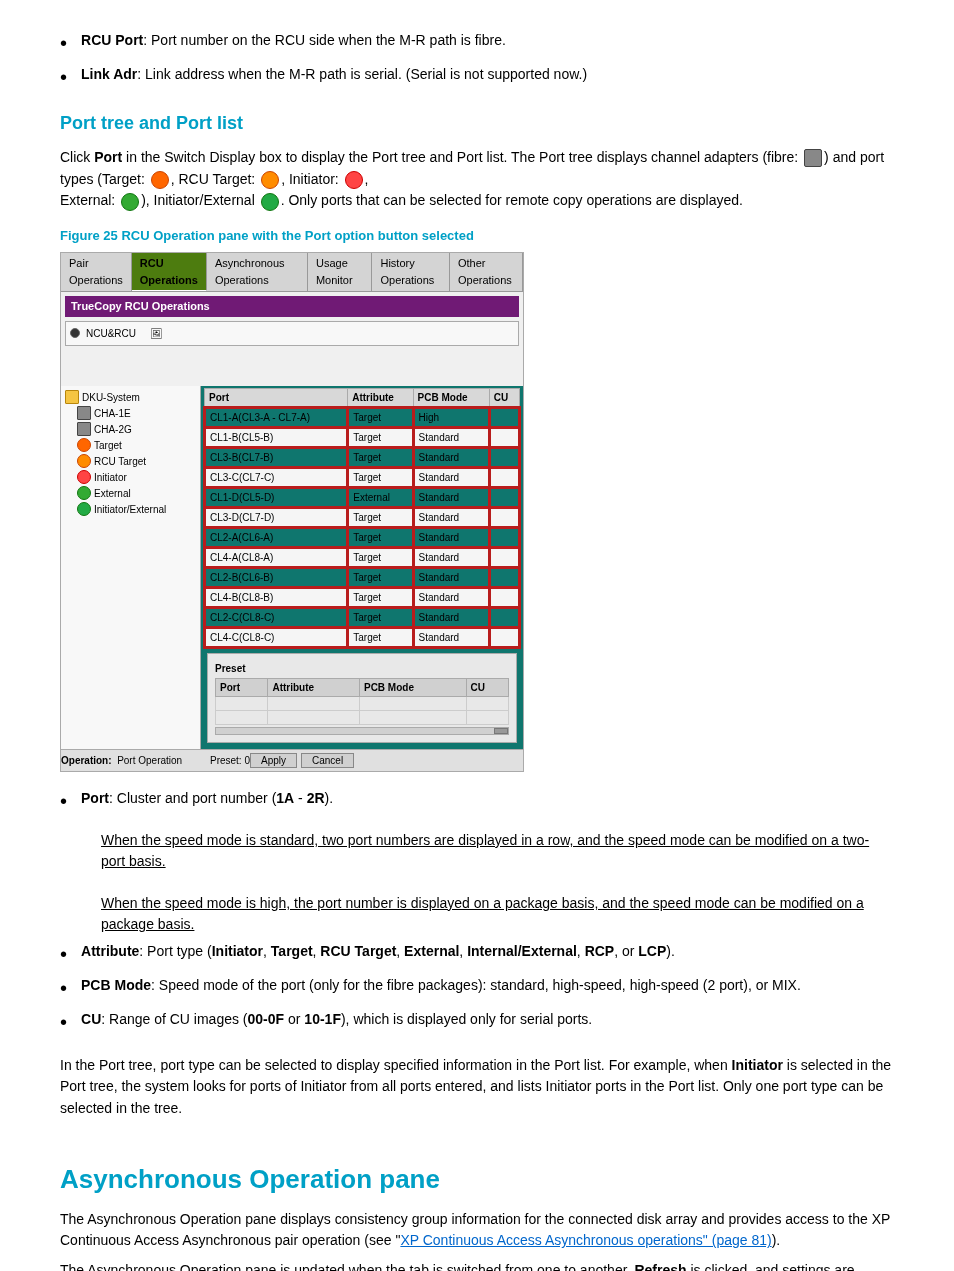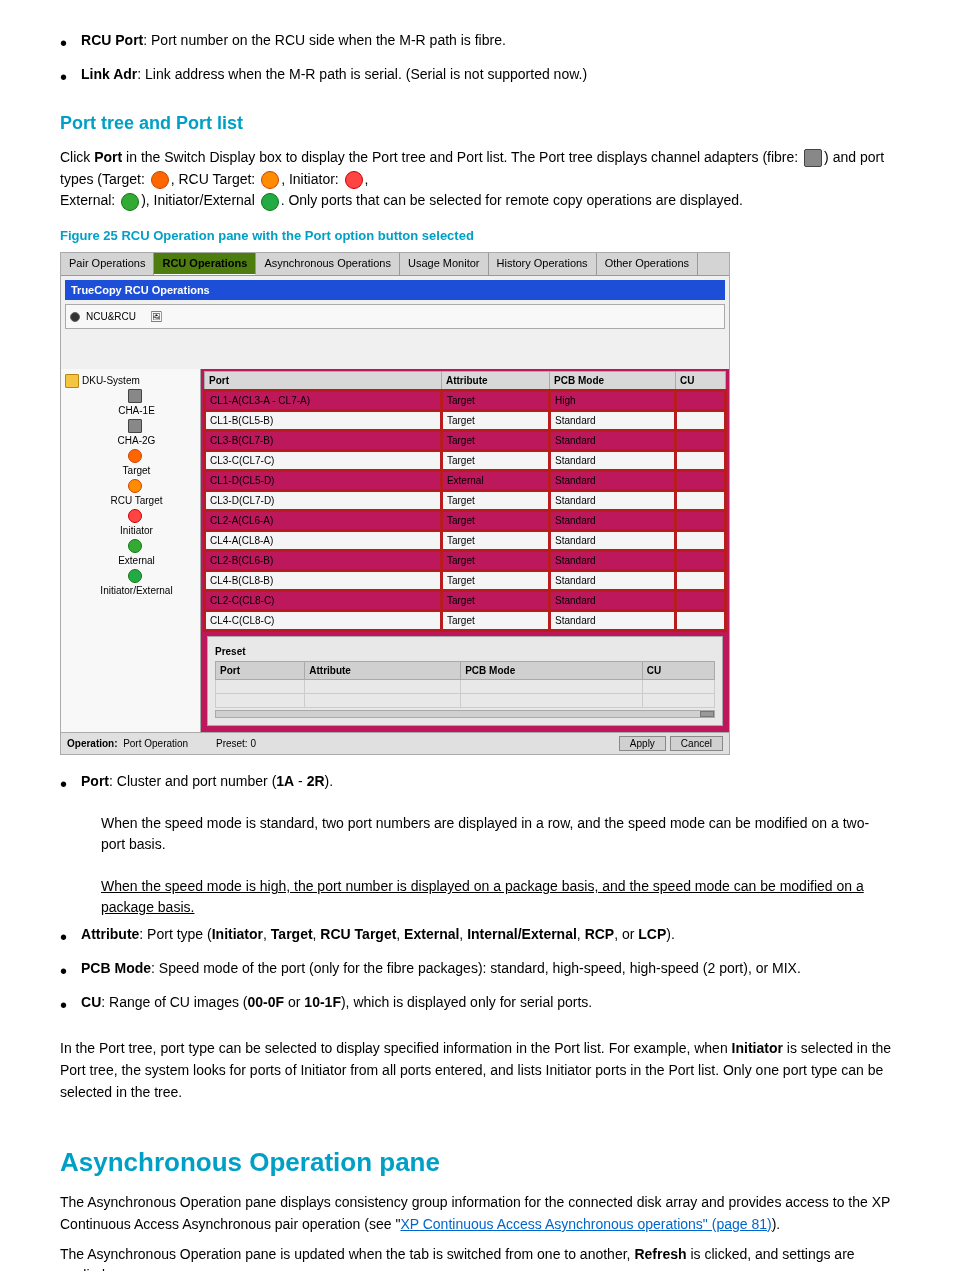--- a/index.html
+++ b/index.html
@@ -59,21 +59,21 @@
       font-size: 13px;
       font-weight: bold;
       margin-bottom: 6px;
       margin-top: 14px;
     }
 
     
     .figure-box {
       border: 1px solid #aaa;
       background: #f0f0f0;
-      width: 670px;
+      width: 464px;
       margin-bottom: 16px;
       font-size: 11px;
     }
 
     
     .tabs-row {
       display: flex;
       background: #d4d4d4;
       border-bottom: 1px solid #999;
     }
@@ -86,21 +86,21 @@
     }
     .tab.active {
       background: #4d7c0f;
       border-bottom: 1px solid #fff;
       font-weight: bold;
     }
 
     
     .fig-inner {
       display: flex;
-      background: #be185d;
+      background: #0f766e;
       margin-top: 40px;
     }
     .fig-left {
       width: 140px;
       border-right: 1px solid #aaa;
       padding: 4px;
       background: #f8f8f8;
     }
     .fig-right {
       flex: 1;
@@ -146,21 +146,21 @@
       cursor: pointer;
     }
     .tree-icon {
       width: 14px;
       height: 14px;
       margin-right: 3px;
       flex-shrink: 0;
       border-radius: 2px;
     }
 
-    .indent1 { padding-left: 12px; flex-direction: column; }
+    .indent1 { padding-left: 12px; }
 
     
     .port-table {
       width: 100%;
       border-collapse: collapse;
       font-size: 10px;
     }
     .port-table th {
       background: #d8d8d8;
       border: 1px solid #aaa;
@@ -201,23 +201,23 @@
     .preset-table td {
       border: 1px solid #ccc;
       padding: 1px 4px;
       height: 14px;
     }
 
     
     .fig-bottom {
       background: #e0e0e0;
       border-top: 1px solid #aaa;
-      padding: 3px 6px;
-      display: flex;
-      justify-content: space-between;
+      padding: 3px 0;
+      display: flex;
+      justify-content: flex-start;
       align-items: center;
       font-size: 10px;
     }
     .fig-bottom-right {
       display: flex;
       gap: 4px;
     }
     .fig-btn {
       padding: 1px 10px;
       border: 1px solid #888;
@@ -257,21 +257,21 @@
       margin: 0 2px;
     }
     .link-blue {
       color: #0066cc;
       text-decoration: underline;
       cursor: pointer;
     }
 
     
     .rcu-op-heading {
-      background: #1d4ed8;
+      background: #701a75;
       color: #fff;
       font-size: 11px;
       font-weight: bold;
       padding: 2px 6px;
       margin: 4px;
     }
   </style>
 </head>
 <body>
 
@@ -491,21 +491,21 @@
   </div>
 </div>
 
 <div class="bullet-section">
 
   <div class="bullet-item">
     <span class="bullet-dot">•</span>
     <span class="bullet-text">
       <span class="bold">Port</span>: Cluster and port number (<span class="bold">1A</span> - <span class="bold">2R</span>).
       <br><br>
-      <span style="padding-left:20px;display:block;">When the speed mode is standard, two port numbers are displayed in a row, and the speed mode can be modified on a two- port basis.</span>
+      <span style="padding-left:20px;display:block;text-decoration:underline;">When the speed mode is standard, two port numbers are displayed in a row, and the speed mode can be modified on a two- port basis.</span>
       <br>
       <span style="padding-left:20px;display:block;text-decoration:underline;">When the speed mode is high, the port number is displayed on a package basis, and the speed mode can be modified on a package basis.</span>
     </span>
   </div>
 
   <div class="bullet-item">
     <span class="bullet-dot">•</span>
     <span class="bullet-text">
       <span class="bold">Attribute</span>: Port type (<span class="bold">Initiator</span>, <span class="bold">Target</span>, <span class="bold">RCU Target</span>, <span class="bold">External</span>, <span class="bold">Internal/External</span>, <span class="bold">RCP</span>, or <span class="bold">LCP</span>).
     </span>

